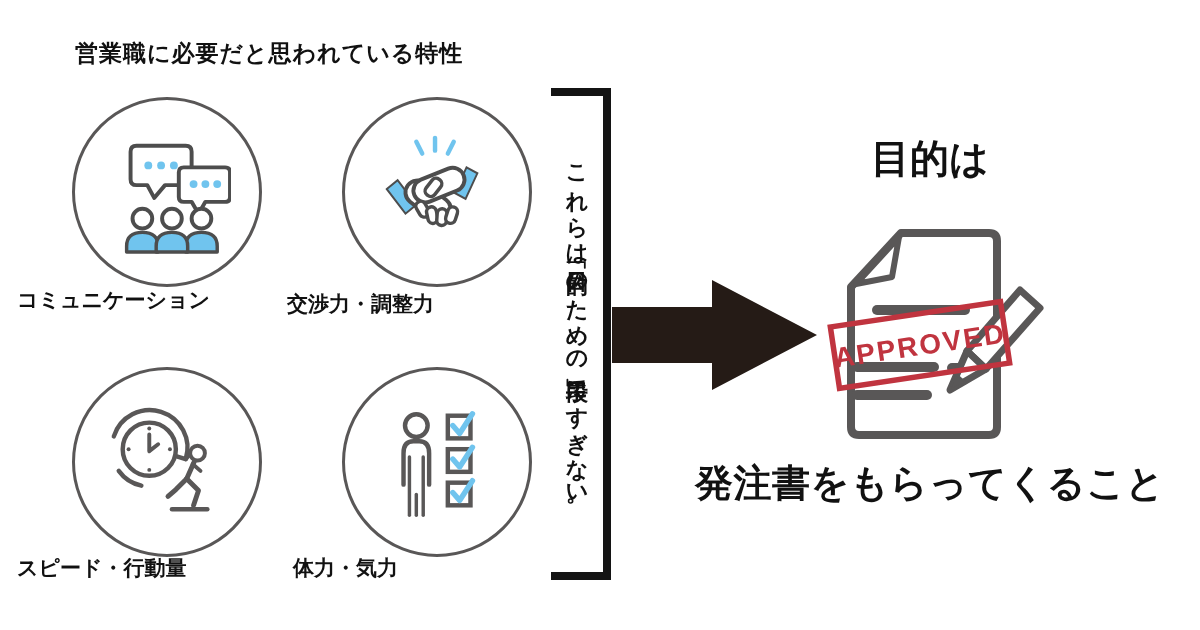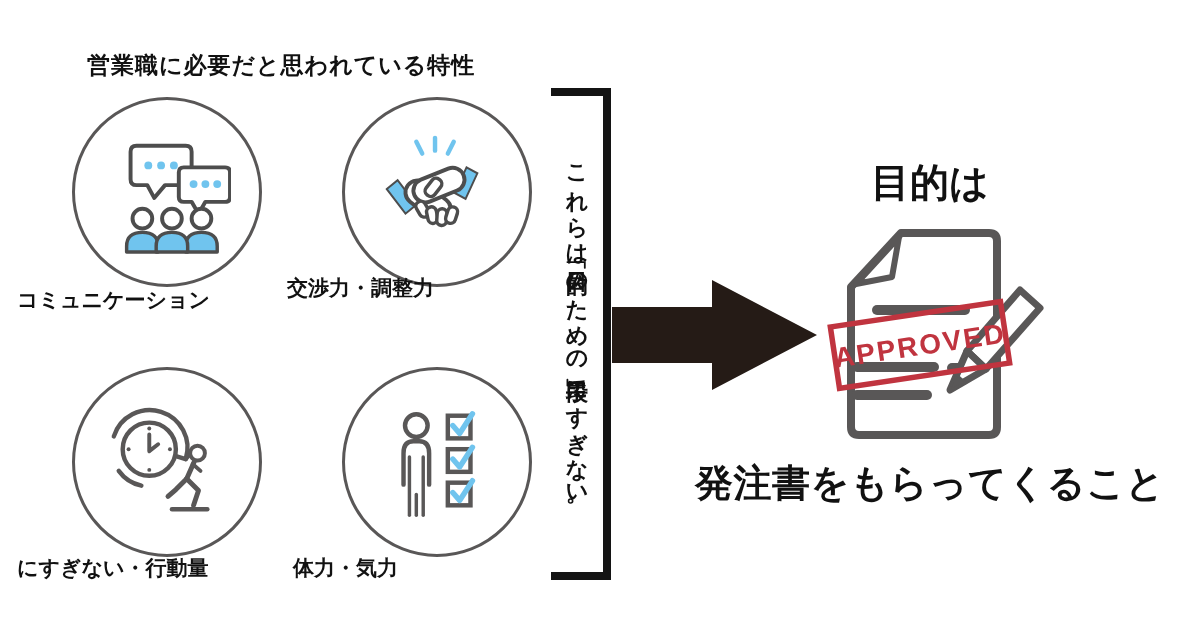--- a/index.html
+++ b/index.html
@@ -1,54 +1,54 @@
 <!DOCTYPE html>
 <html><head>
 <meta charset="utf-8">
 <style>
   html,body{margin:0;padding:0;background:#ffffff;}
   .canvas{
     position:relative;width:1200px;height:630px;background:#ffffff;overflow:hidden;
     font-family:"Liberation Sans","DejaVu Sans",sans-serif;color:#111111;
   }
   .title{
-    position:absolute;left:75px;top:38px;margin:12px;
+    position:absolute;left:75px;top:38px;margin:0;
     font-size:23px;font-weight:bold;letter-spacing:1px;color:#111111;
   }
   .circle{
     position:absolute;width:184px;height:184px;border:3px solid #595757;border-radius:50%;
     background:#ffffff;display:flex;align-items:center;justify-content:center;
   }
   .c1{left:72px;top:97px;}
   .c2{left:342px;top:97px;}
   .c3{left:72px;top:367px;}
   .c4{left:342px;top:367px;}
   .trait-label{
     position:absolute;width:300px;text-align:left;
     font-size:21px;font-weight:bold;line-height:31px;color:#111111;
   }
   .tl1{left:17px;top:284px;}
-  .tl2{left:287px;top:272px;}
+  .tl2{left:287px;top:288px;}
   .tl3{left:17px;top:552px;}
   .tl4{left:293px;top:552px;}
   .trait-label span{display:block;}
   .trait-label span:empty{display:none;}
   .bridge{
     position:absolute;left:551px;top:88px;width:60px;height:492px;
     border-top:8px solid #141414;border-right:8px solid #141414;border-bottom:8px solid #141414;
     box-sizing:border-box;display:flex;align-items:center;justify-content:center;
   }
   .bridge-note{
     writing-mode:vertical-rl;text-orientation:mixed;
     font-size:22px;font-weight:bold;letter-spacing:1px;color:#111111;
     white-space:nowrap;
   }
   .arrow-svg{position:absolute;left:610px;top:275px;}
   .purpose-heading{
-    position:absolute;left:780px;top:156px;width:300px;text-align:center;
+    position:absolute;left:780px;top:132px;width:300px;text-align:center;
     font-size:39px;font-weight:bold;color:#111111;
   }
   .doc-svg{position:absolute;left:812px;top:215px;}
   .purpose-statement{
     position:absolute;left:650px;top:458px;width:560px;text-align:center;
     font-size:38px;font-weight:bold;letter-spacing:0.5px;color:#111111;
   }
   .stamp-text{
     font-family:"Liberation Sans","DejaVu Sans",sans-serif;
     font-size:28px;font-weight:bold;letter-spacing:2px;
@@ -134,21 +134,21 @@
   </div>
 
   <div class="trait-label tl1">
     <span>コミュニケーション</span>
   </div>
   <div class="trait-label tl2">
     <span>交渉力・調整力</span>
 
   </div>
   <div class="trait-label tl3">
-    <span>にすぎない・行動量</span>
+    <span>スピード・行動量</span>
 
   </div>
   <div class="trait-label tl4">
     <span>体力・気力</span>
 
   </div>
 
   <div class="bridge">
     <div class="bridge-note">これらは「目的のための手段」にすぎない。</div>
   </div>

